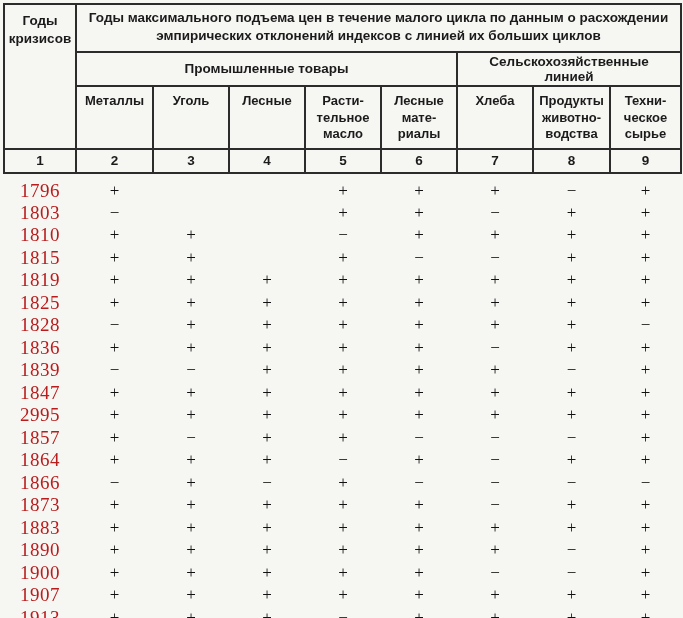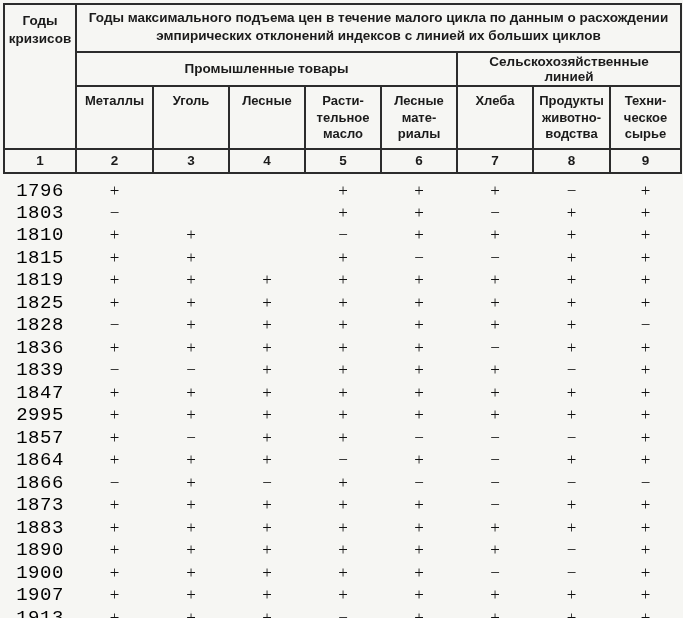--- a/index.html
+++ b/index.html
@@ -78,24 +78,24 @@
   tbody tr:first-child td {
     padding-top: 6px;
   }
   tbody td {
     border: none;
     text-align: center;
     vertical-align: middle;
     padding: 0;
   }
   tbody td.year {
-    font-family: Liberation Mono, monospace;
+    font-family: Liberation Serif, serif;
     font-size: 19px;
     letter-spacing: 0.5px;
-    color: #000000;
+    color: #b91c1c;
   }
   tbody td.sign {
     font-family: "Liberation Serif", serif;
     font-size: 17px;
     color: #111;
   }
 </style>
 </head>
 <body>
 

